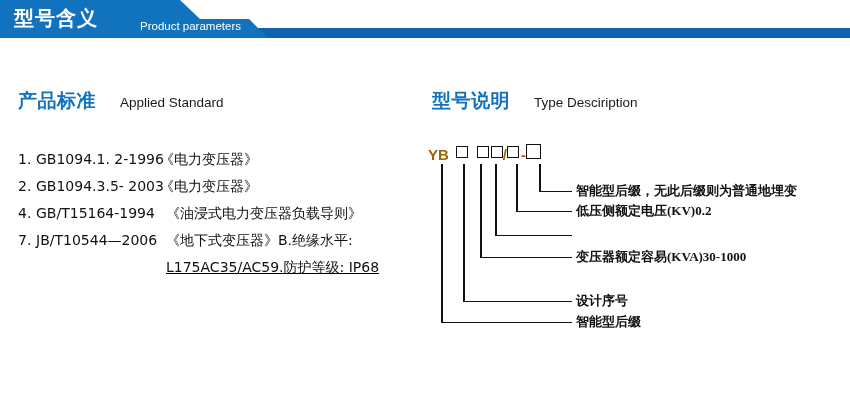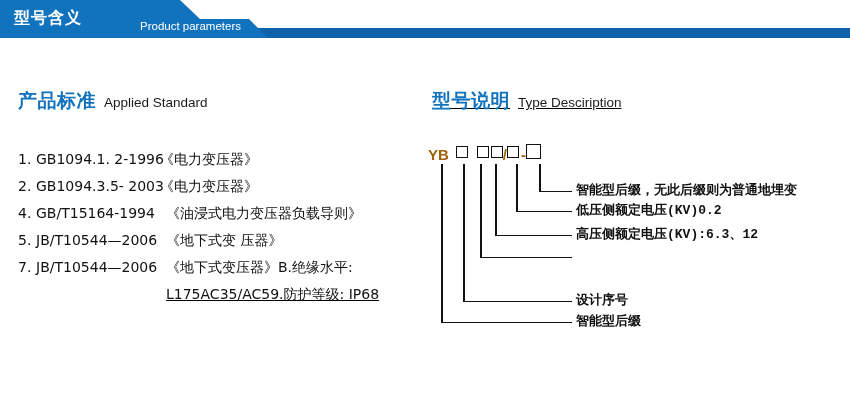--- a/index.html
+++ b/index.html
@@ -21,42 +21,42 @@
     background:#1172bd;
     clip-path:polygon(0 0,249px 0,268px 19px,0 19px);
   }
   .banner-main{
     position:absolute;left:0;top:0;width:200px;height:38px;
     background:#1172bd;
     clip-path:polygon(0 0,180px 0,200px 19px,200px 38px,0 38px);
   }
   .banner-cn{
     position:absolute;left:14px;top:3px;
-    font-size:16px;font-weight:bold;color:#ffffff;
+    font-size:20px;font-weight:bold;color:#ffffff;
     letter-spacing:1px;line-height:30px;
     font-family:"DejaVu Sans","Liberation Sans",sans-serif;
   }
   .banner-en{
     position:absolute;left:140px;top:17px;
     font-size:11.5px;color:#ffffff;line-height:18px;
     font-family:"Liberation Sans",sans-serif;
   }
 
   
   .sec-title{position:absolute;white-space:nowrap;}
   .sec-title .cn{
     font-size:19px;font-weight:bold;color:#1172bd;letter-spacing:.5px;
     font-family:"DejaVu Sans","Liberation Sans",sans-serif;
   }
   .sec-title .en{
-    font-size:13.5px;color:#1a1a1a;margin-left:8px;
+    font-size:13.5px;color:#1a1a1a;margin-left:24px;
     font-family:"Liberation Sans",sans-serif;
   }
   #sec-left{left:18px;top:88px;}
-  #sec-right{left:432px;top:88px;text-decoration:underline;}
+  #sec-right{left:432px;top:88px;}
 
   
   #std-list{position:absolute;left:18px;top:146px;width:410px;text-decoration:underline;}
   .std-row{
     height:27px;line-height:27px;white-space:nowrap;
     font-size:14px;color:#111111;
     font-family:"DejaVu Sans","Liberation Sans",sans-serif;
   }
   .std-row .num{display:inline-block;width:18px;}
   .std-row .code{display:inline-block;}
@@ -84,21 +84,21 @@
   .sp-wide{display:inline-block;width:7px;}
   .sp-nar{display:inline-block;width:2px;}
 
   .leader{position:absolute;background:#111111;}
   .leader.v{width:1.7px;}
   .leader.h{height:1.7px;}
 
   .lbl{
     position:absolute;white-space:nowrap;
     font-size:13px;font-weight:bold;color:#111111;line-height:14px;
-    font-family:Liberation Mono, monospace;
+    font-family:Liberation Serif, serif;
   }
 </style>
 </head>
 <body>
 
 <div id="header">
   <div class="banner-strip"></div>
   <div class="banner-mid"></div>
   <div class="banner-main"></div>
   <div class="banner-cn">型号含义</div>
@@ -121,23 +121,20 @@
 
   <div class="std-row">
     <span class="num">2.</span><span class="code" style="width:124px">GB1094.3.5- 2003</span><span class="name">《电力变压器》</span>
   </div>
 
 
   <div class="std-row">
     <span class="num">4.</span><span class="code" style="width:130px">GB/T15164-1994</span><span class="name">《油浸式电力变压器负载导则》</span>
   </div>
 
-  <div class="std-row">
-    <span class="num">5.</span><span class="code" style="width:130px">JB/T10544—2006</span><span class="name">《地下式变 压器》</span>
-  </div>
 
 
   <div class="std-row">
     <span class="num">7.</span><span class="code" style="width:130px">JB/T10544—2006</span><span class="name">《地下式变压器》B.绝缘水平:</span>
   </div>
 
   <div class="std-cont">L175AC35/AC59.防护等级: IP68</div>
 </div>
 
 <div id="type-diagram">
@@ -159,16 +156,16 @@
   <div class="leader h" style="left:67px;top:90.5px;width:77px;"></div>
 
   <div class="leader v" style="left:88px;top:20px;height:48px;"></div>
   <div class="leader h" style="left:88px;top:66.5px;width:56px;"></div>
 
   <div class="leader v" style="left:111px;top:20px;height:28px;"></div>
   <div class="leader h" style="left:111px;top:46.5px;width:33px;"></div>
 
   <div class="lbl" style="left:148px;top:40px;">智能型后缀，无此后缀则为普通地埋变</div>
   <div class="lbl" style="left:148px;top:60px;">低压侧额定电压(KV)0.2</div>
-  <div class="lbl" style="left:148px;top:84px;">高压侧额定电压(KV):6.3、12</div>
+  <div class="lbl" style="left:148px;top:106px;">变压器额定容易(KVA)30-1000</div>
   <div class="lbl" style="left:148px;top:150px;">设计序号</div>
   <div class="lbl" style="left:148px;top:171px;">智能型后缀</div>
 </div>
 
 </body></html>

